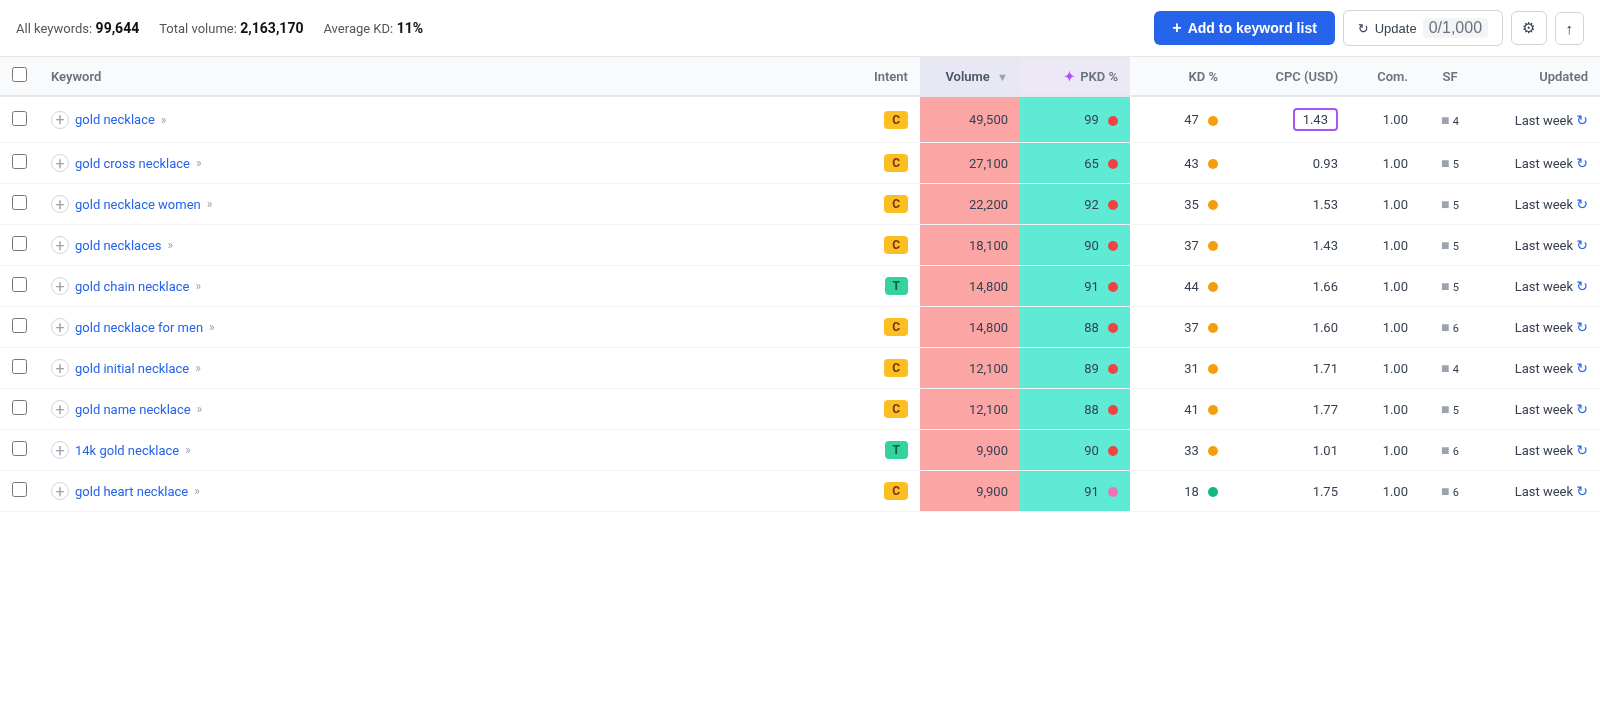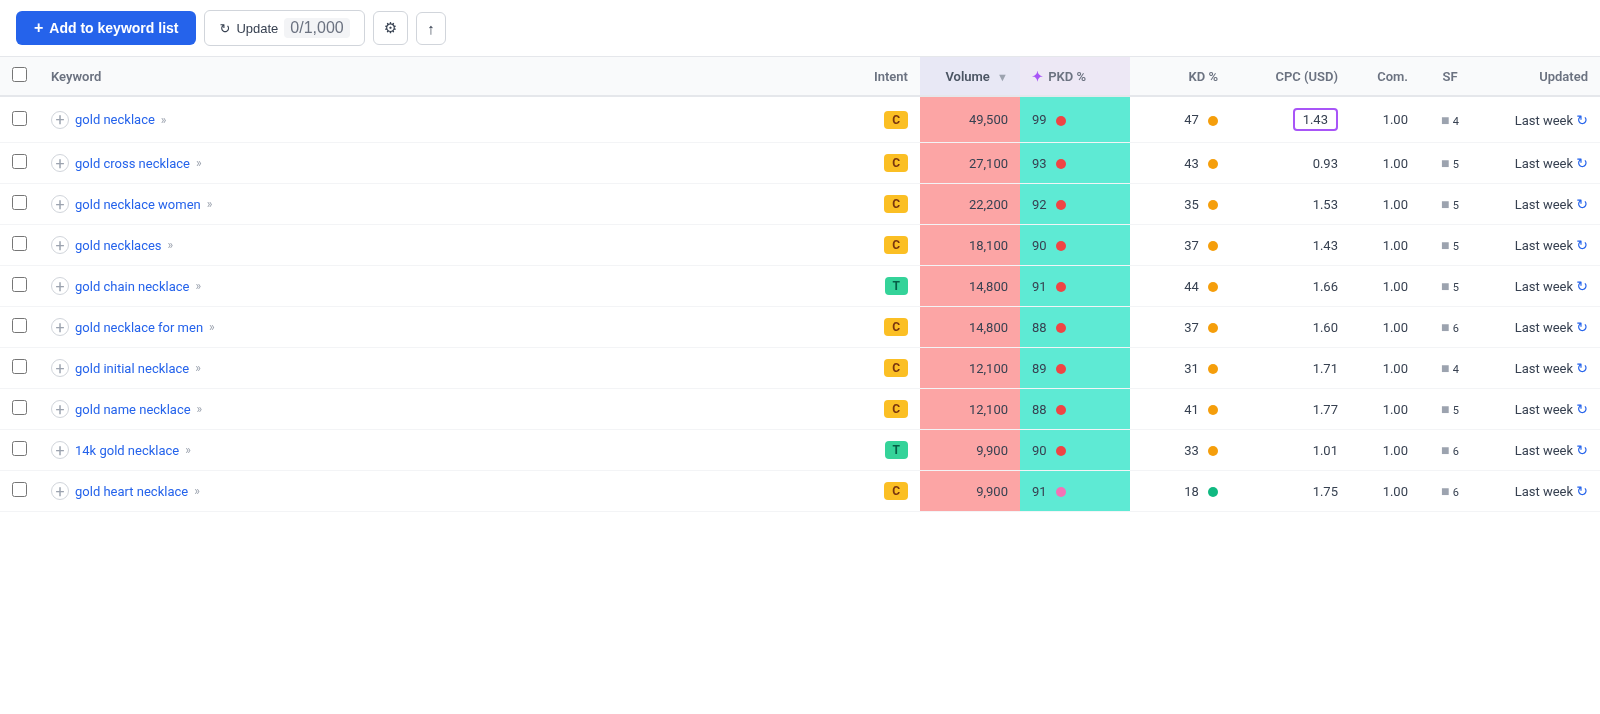--- a/index.html
+++ b/index.html
@@ -112,21 +112,21 @@
       padding: 11px 12px;
       border-bottom: 1px solid #f3f4f6;
       font-size: 13px;
       color: #374151;
       vertical-align: middle;
     }
     .col-checkbox { width: 36px; text-align: center; }
     .col-keyword { min-width: 280px; }
     .col-intent { width: 80px; text-align: right; }
     .col-volume { width: 100px; text-align: right; background: #efeffa; }
-    .col-pkd { width: 110px; text-align: left; background: #f3f0fa; }
+    .col-pkd { width: 110px; text-align: right; background: #f3f0fa; }
     .col-kd { width: 100px; text-align: right; }
     .col-cpc { width: 120px; text-align: right; }
     .col-com { width: 70px; text-align: right; }
     .col-sf { width: 60px; text-align: center; }
     .col-updated { width: 120px; text-align: right; }
 
     th.col-volume { background: #e8e8f5; }
     th.col-pkd { background: #ede8f5; }
     td.col-volume { background: #fca5a5; }
     td.col-pkd { background: #5eead4; }
@@ -209,20 +209,34 @@
 
     .num-value {
       font-size: 13px;
       color: #374151;
     }
   </style>
 </head>
 <body>
 
 <div class="top-bar">
+  <div class="top-bar-stats">
+    <span>
+      <span class="stat-label">All keywords:</span>
+      <strong class="stat-value">99,644</strong>
+    </span>
+    <span>
+      <span class="stat-label">Total volume:</span>
+      <strong class="stat-value">2,163,170</strong>
+    </span>
+    <span>
+      <span class="stat-label">Average KD:</span>
+      <strong class="stat-value">11%</strong>
+    </span>
+  </div>
   <div class="top-bar-actions">
     <button class="btn-add">
       <span style="font-size:16px;">+</span>
       <span>Add to keyword list</span>
     </button>
     <button class="btn-update">
       <span style="font-size:13px;">↻</span>
       <span>Update</span>
       <span class="badge-count">0/1,000</span>
     </button>
@@ -323,21 +337,21 @@
         <span class="chevron-right">»</span>
       </a>
     </td>
     <td class="col-intent">
       <span class="intent-badge intent-c">C</span>
     </td>
     <td class="col-volume">
       <span class="num-value">27,100</span>
     </td>
     <td class="col-pkd">
-      <span class="num-value">93</span>
+      <span class="num-value">65</span>
       <span class="dot dot-red" style="background:#ef4444"></span>
     </td>
     <td class="col-kd">
       <span class="num-value">43</span>
       <span class="dot dot-orange" style="background:#f59e0b"></span>
     </td>
     <td class="col-cpc"><span class="num-value">0.93</span></td>
     <td class="col-com">
       <span class="num-value">1.00</span>
     </td>

